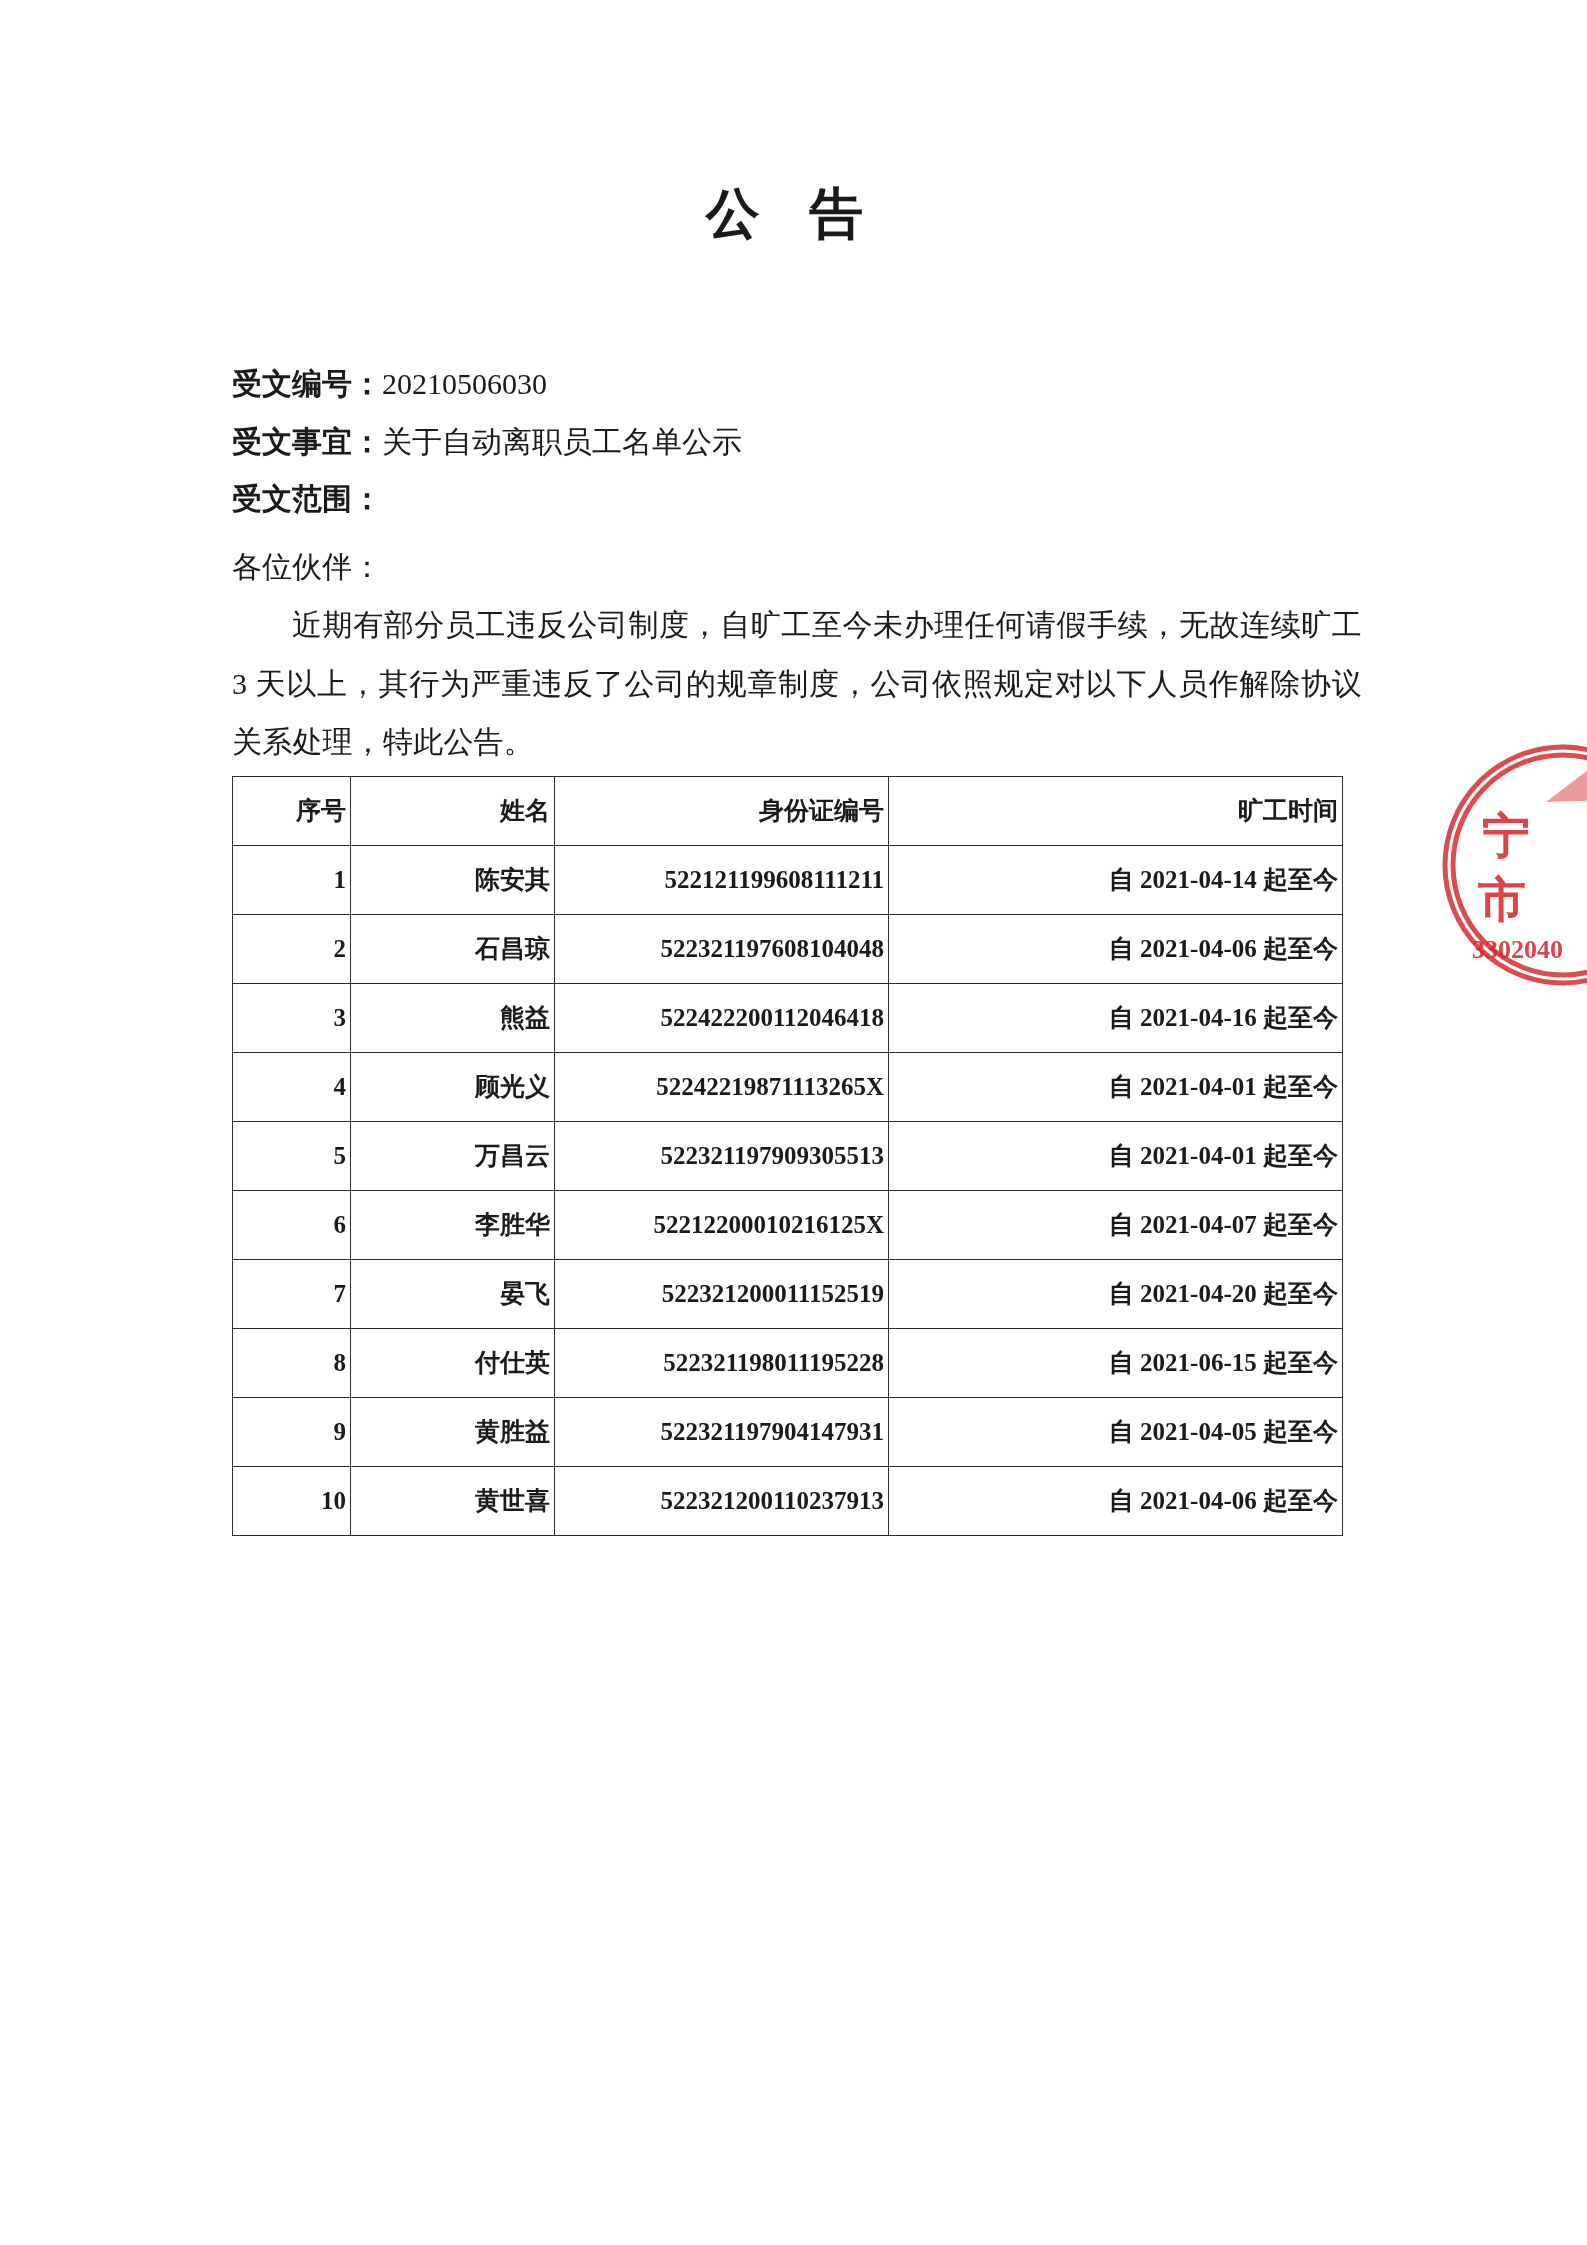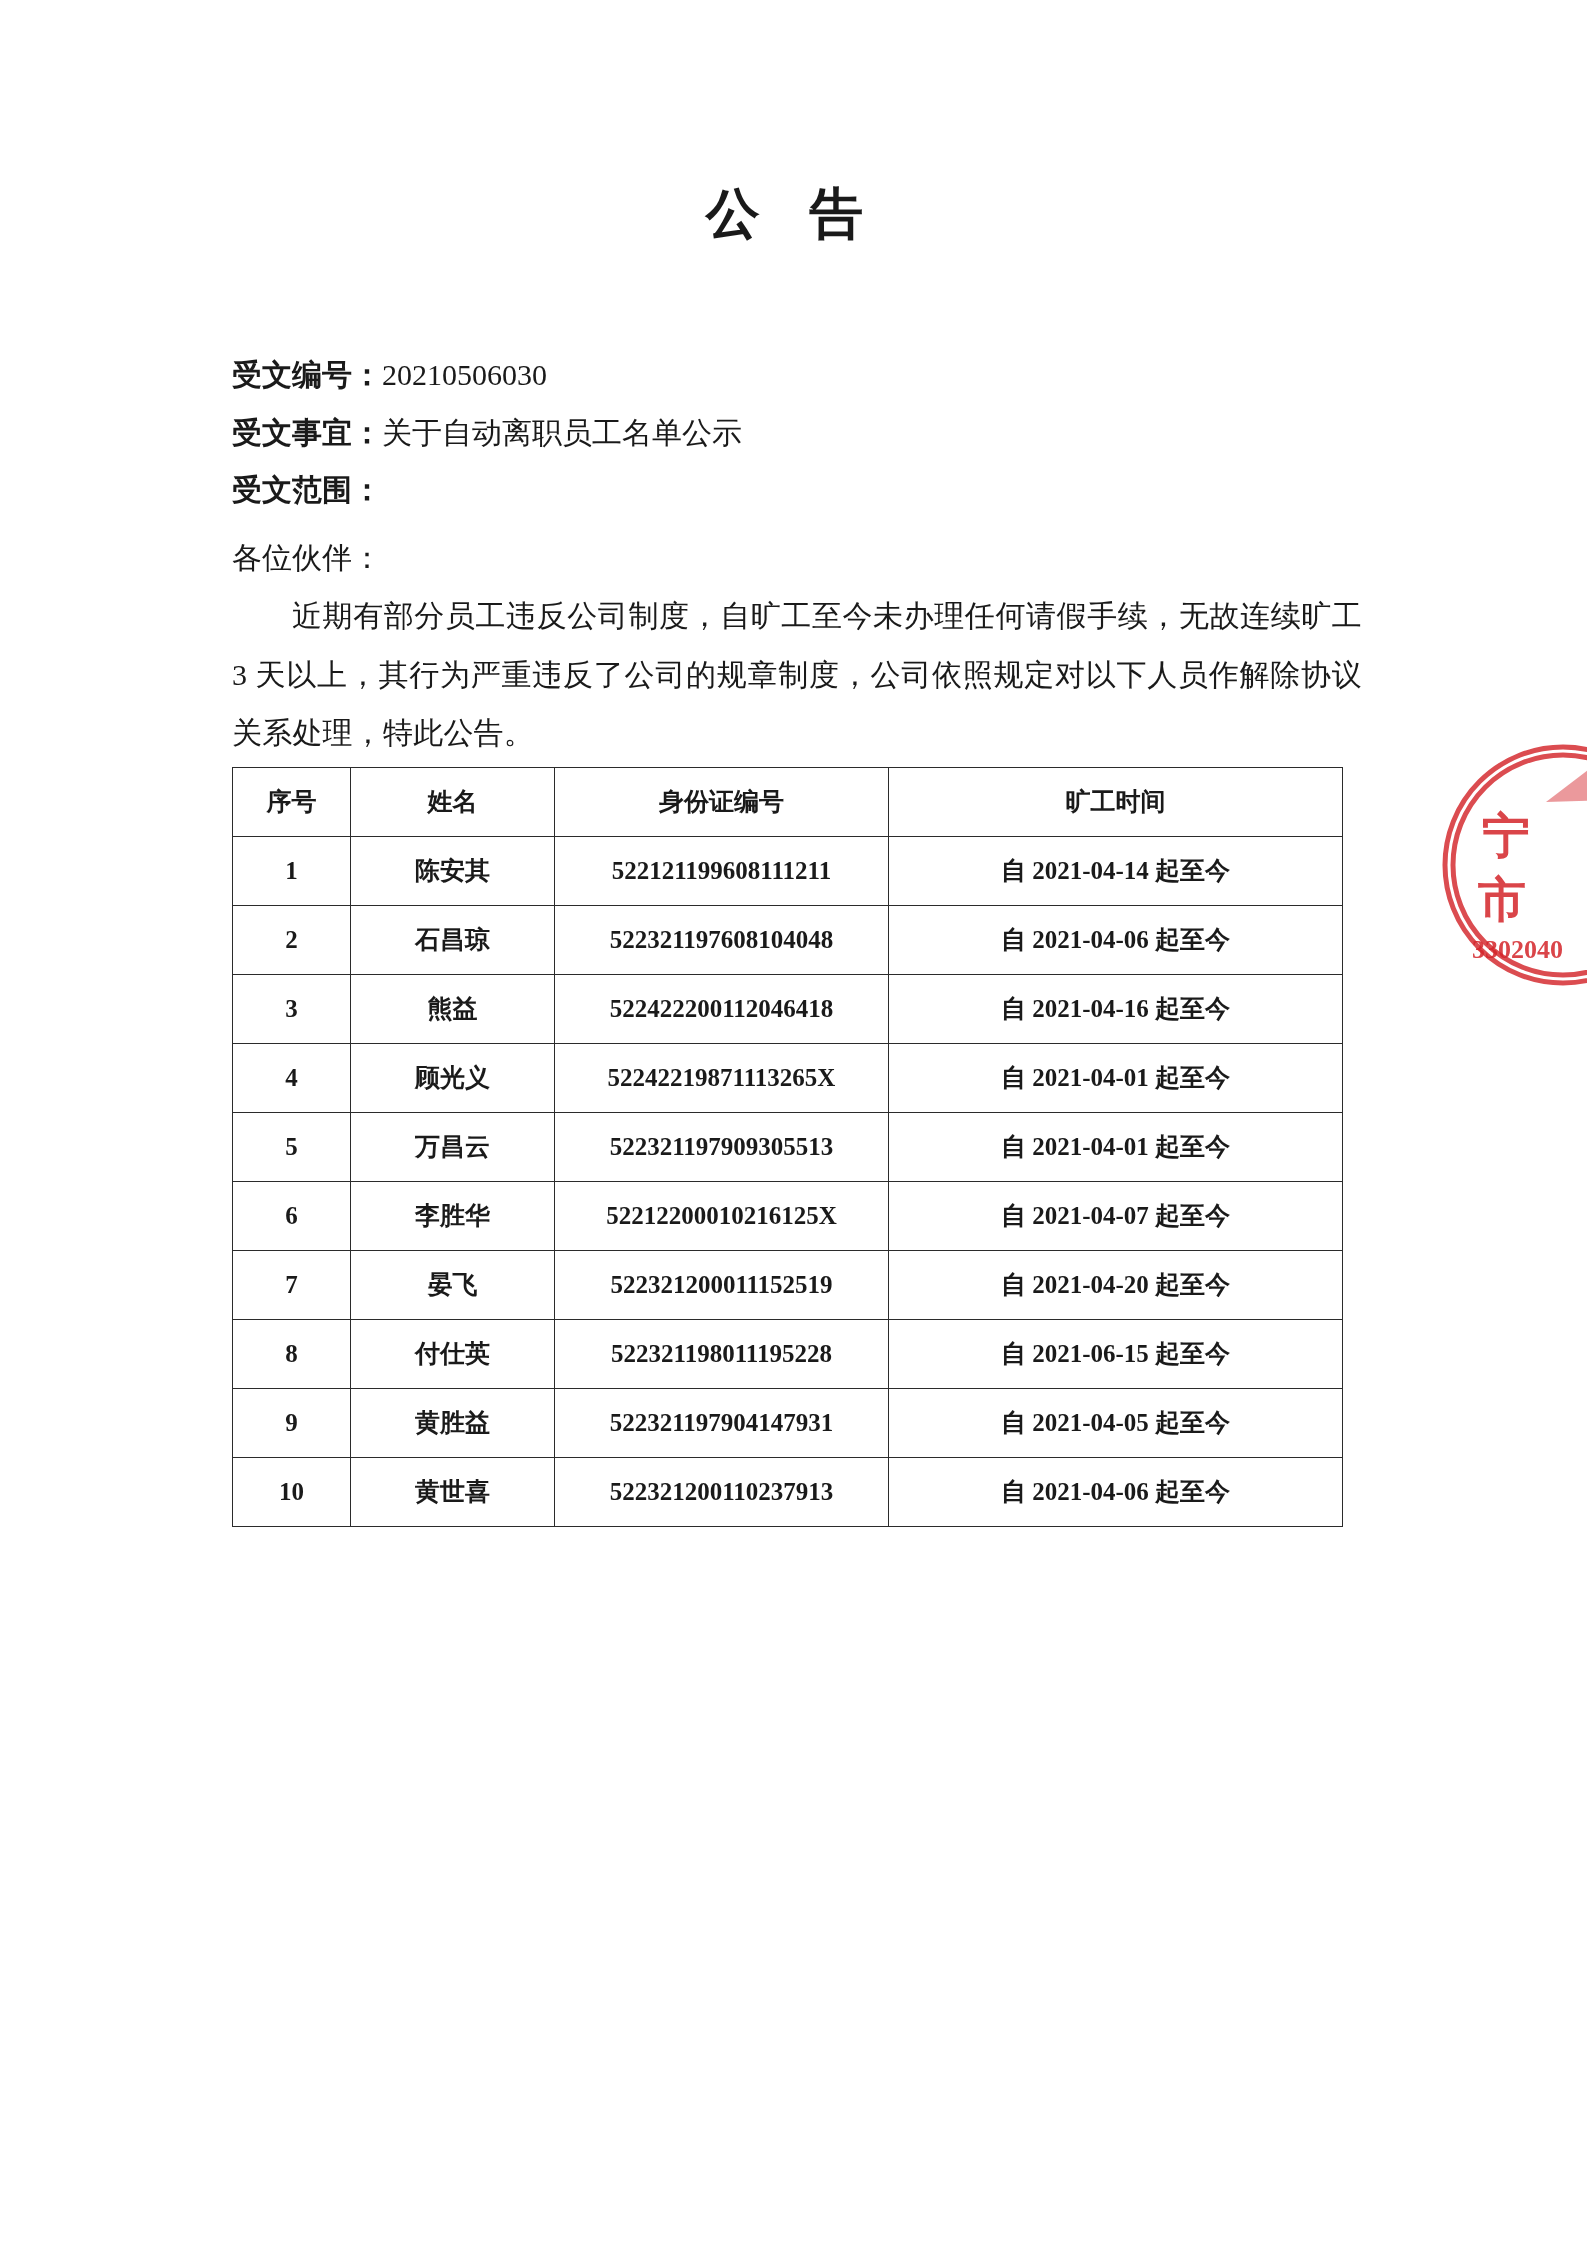--- a/index.html
+++ b/index.html
@@ -28,21 +28,21 @@
     font-size: 54px;
     font-weight: bold;
     letter-spacing: 18px;
     margin-top: 178px;
     margin-bottom: 0;
     font-family: "Liberation Serif", "DejaVu Serif", serif;
   }
   .content {
     position: absolute;
     left: 232px;
-    top: 346px;
+    top: 355px;
     width: 1130px;
   }
   .field-line {
     font-size: 30px;
     line-height: 1.92;
     margin: 0;
     white-space: nowrap;
   }
   .field-label {
     font-weight: bold;
@@ -74,21 +74,21 @@
   }
   table.roster {
     border-collapse: collapse;
     width: 1110px;
     margin-top: 4px;
     table-layout: fixed;
   }
   table.roster td, table.roster th {
     border: 1px solid #2b2b2b;
     height: 68px;
-    text-align: center;
+    text-align: right;
     vertical-align: middle;
     font-size: 25px;
     font-weight: bold;
     font-family: "Liberation Serif", "DejaVu Serif", serif;
     padding: 0 4px;
   }
   table.roster col.c1 { width: 118px; }
   table.roster col.c2 { width: 204px; }
   table.roster col.c3 { width: 334px; }
   table.roster col.c4 { width: 454px; }

